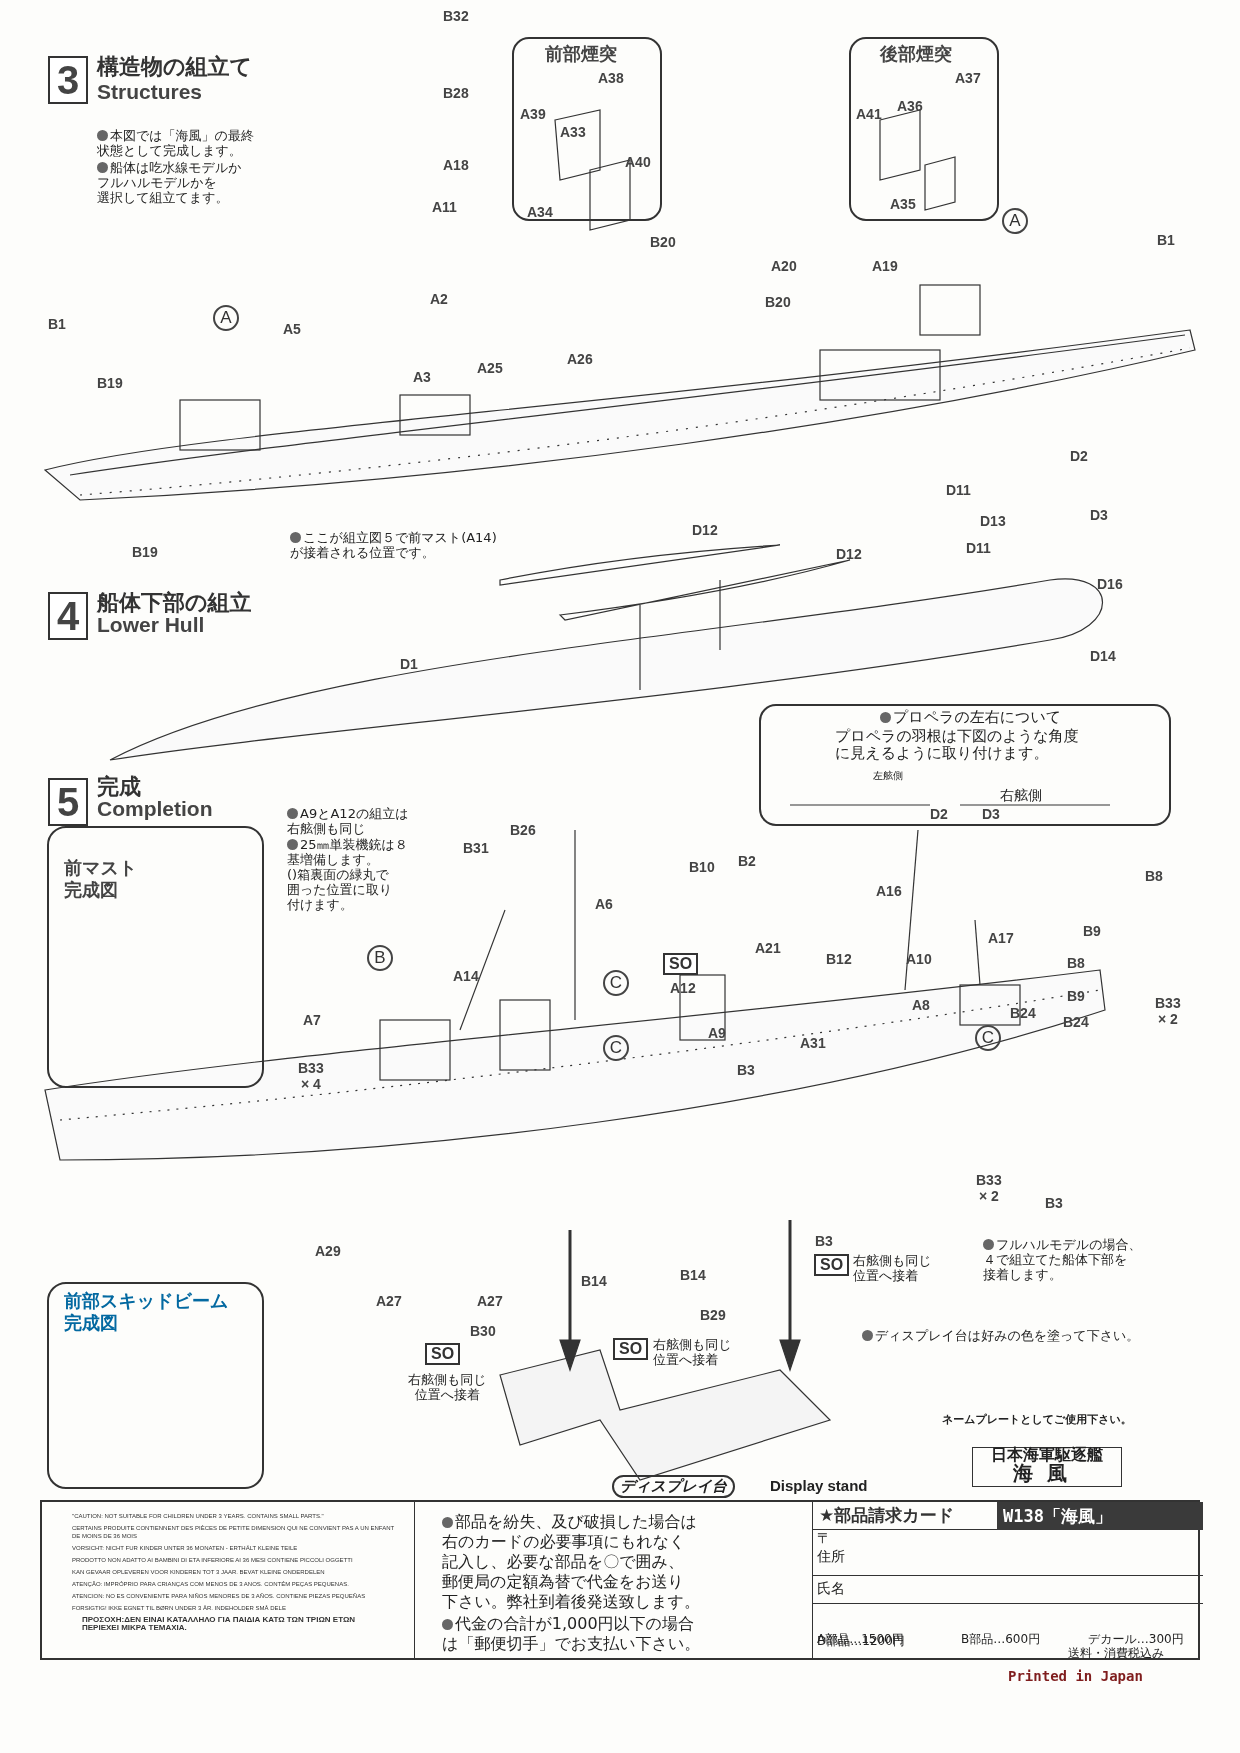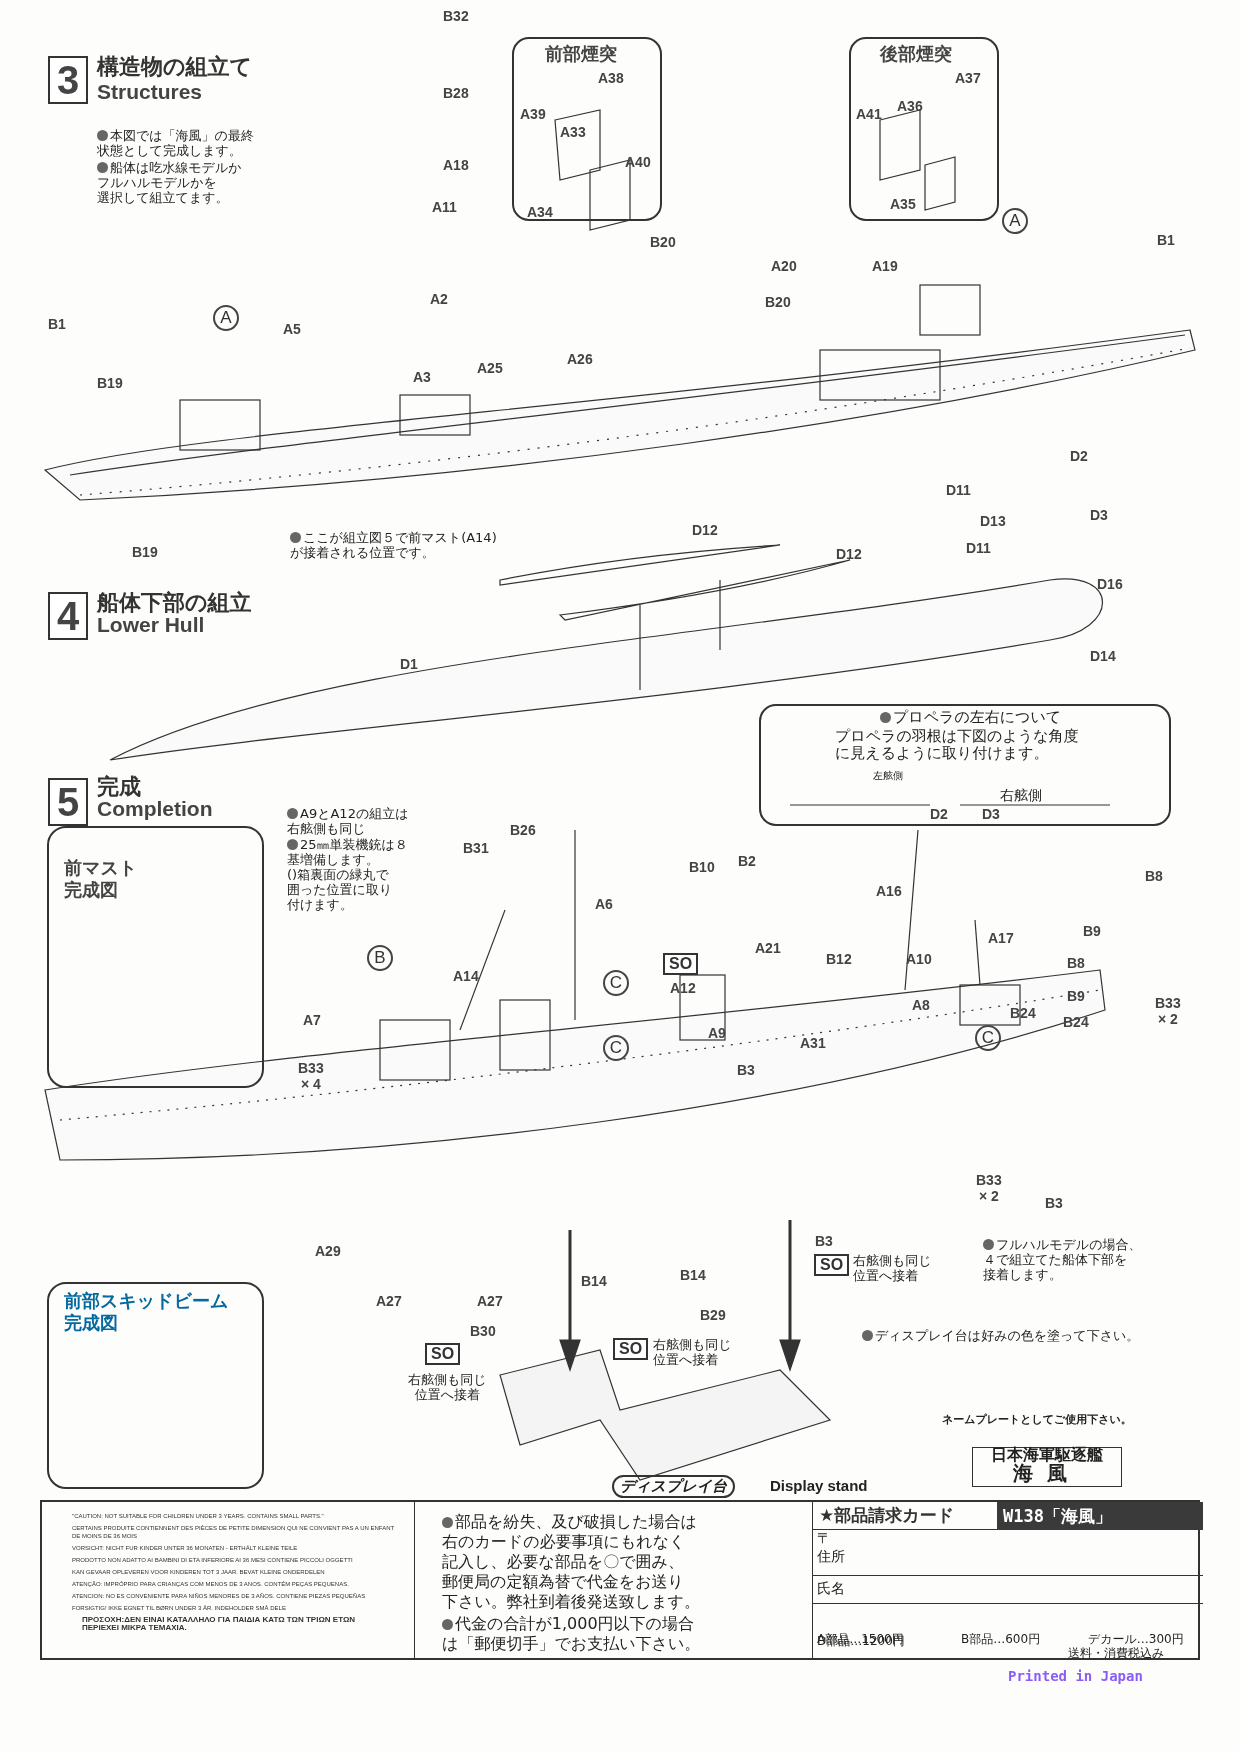--- a/index.html
+++ b/index.html
@@ -22,21 +22,21 @@
   .caution p { margin-bottom:4px; }
   .caution .greek { font-size:8px; font-weight:bold; padding-left:10px; }
   .divider-v { position:absolute; top:0; bottom:0; border-left:1px solid #333; }
   .parts-text { position:absolute; left:400px; top:10px; font-size:16px; line-height:20px; white-space:pre; color:#222; }
   .card { position:absolute; left:770px; top:0; width:390px; height:158px; border-left:1px solid #333; }
   .card-head { position:absolute; left:0; top:0; width:390px; height:28px; border-bottom:1px solid #333; }
   .card-head-left { position:absolute; left:6px; top:2px; font-size:17px; font-weight:bold; color:#333; }
   .card-head-right { position:absolute; left:184px; top:0; width:206px; height:28px; background:#3a3a3a; color:#fff; font-size:17px; font-weight:bold; padding:3px 6px; font-family:"DejaVu Sans Mono", monospace; }
   .card-row { position:absolute; left:0; width:390px; border-bottom:1px solid #333; font-size:14px; padding-left:4px; }
   .price { position:absolute; font-size:12px; white-space:nowrap; }
-  .printed { position:absolute; left:1008px; top:1668px; font-family:"DejaVu Sans Mono",monospace; font-size:14px; font-weight:bold; color:#8b5cf6; }
+  .printed { position:absolute; left:1008px; top:1668px; font-family:"DejaVu Sans Mono",monospace; font-size:14px; font-weight:bold; color:#7f1d1d; }
   .nameplate { position:absolute; left:972px; top:1447px; width:150px; height:40px; border:1px solid #333; text-align:center; }
   .np1 { font-size:16px; font-weight:bold; line-height:14px; }
   .np2 { font-size:20px; font-weight:bold; line-height:22px; letter-spacing:14px; }
 </style>
 </head>
 <body>
 
 <svg class="drawing" width="1240" height="1753" fill="none" stroke="#333" stroke-width="1.2">
 
   <path d="M45 470 C 200 430, 600 410, 1190 330 L 1195 350 C 900 420, 500 480, 80 500 Z" fill="#fafafa"></path>

